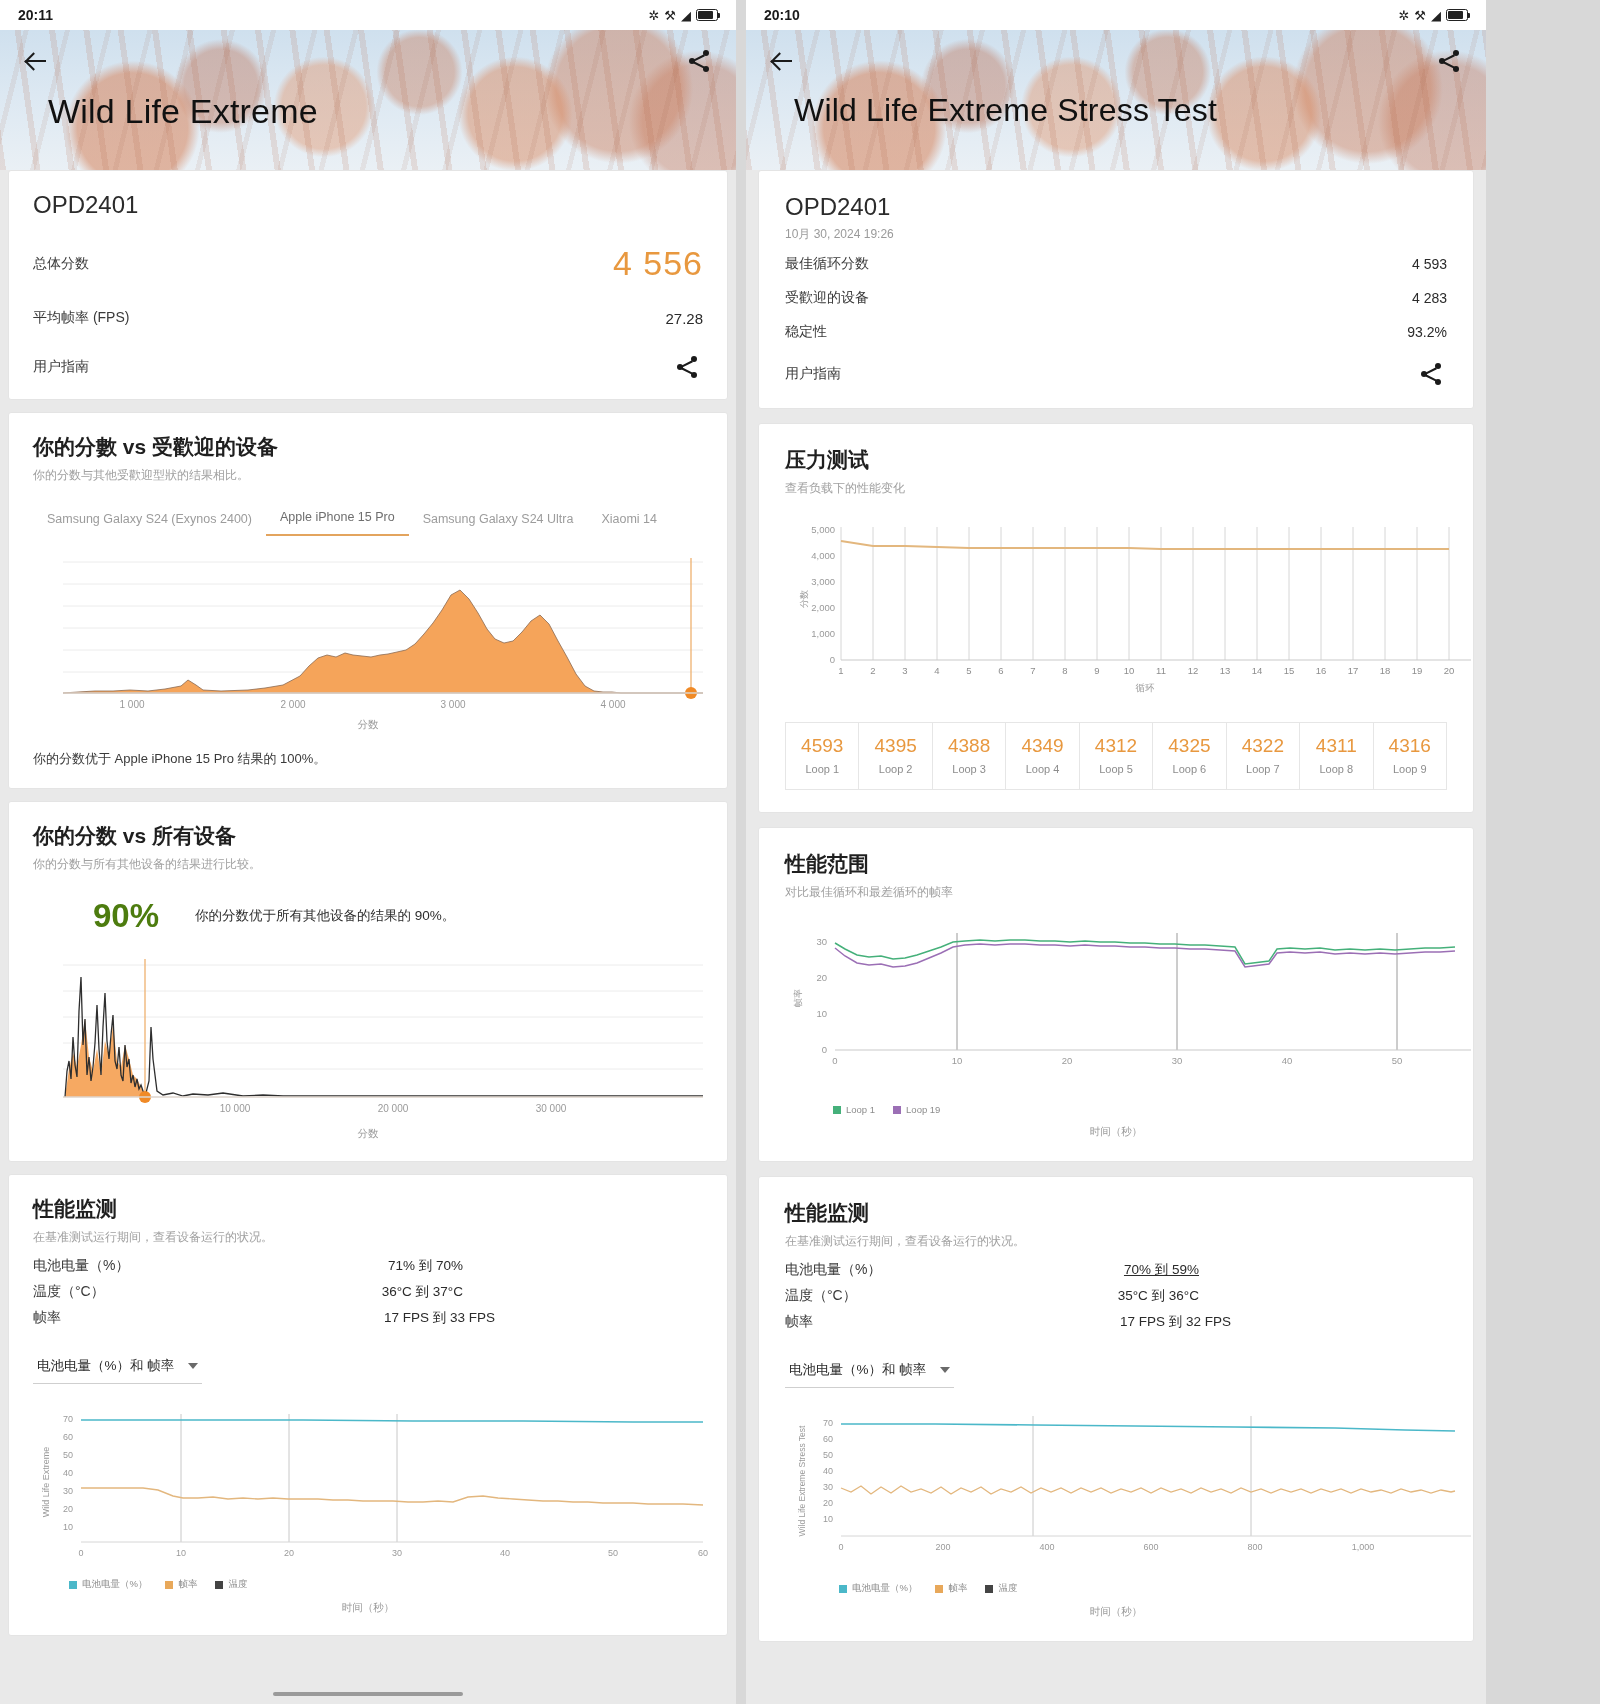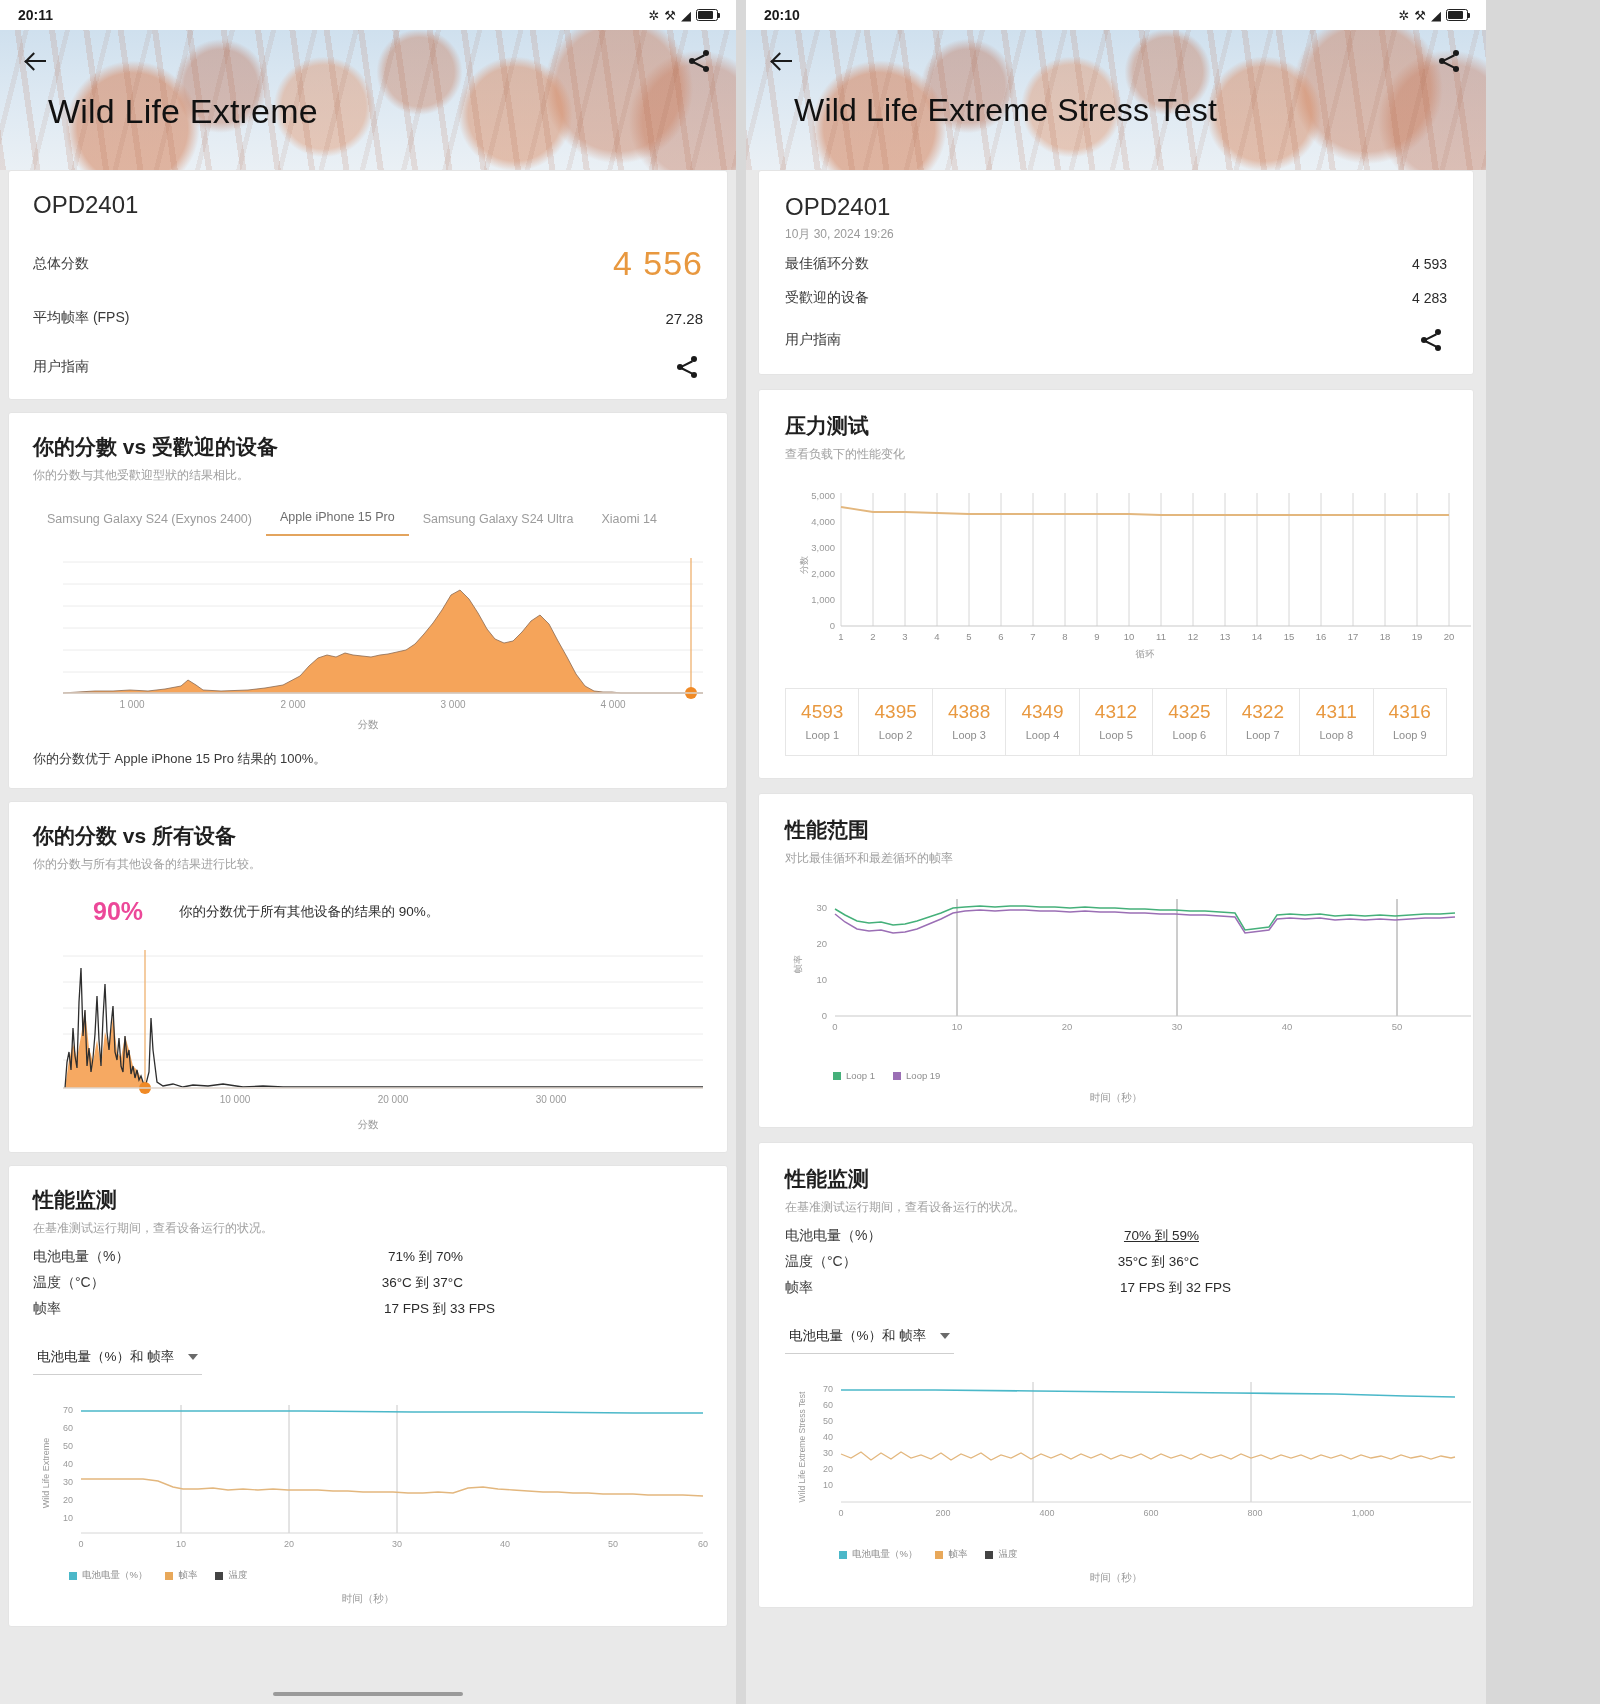--- a/index.html
+++ b/index.html
@@ -82,21 +82,21 @@
   
   .dev-tabs { display: flex; align-items: flex-end; gap: 0; margin-top: 26px; }
   .dev-tab { font-size: 12.5px; color: #9c9c9c; padding: 0 14px 10px; white-space: nowrap; cursor: pointer; }
   .dev-tab.active { color: #6e6e6e; border-bottom: 2.5px solid #e3a45e; }
 
   .chartbox { position: relative; margin-top: 14px; }
   .axis-cap { text-align: center; font-size: 10.5px; color: #9a9a9a; margin-top: 3px; }
   .note { font-size: 13px; color: #3a3a3a; margin-top: 18px; }
 
   .pct-row { display: flex; align-items: center; gap: 36px; margin: 24px 0 8px; padding-left: 60px; }
-  .pct { font-size: 25px; color: #ec4899; font-weight: bold; }
+  .pct { font-size: 33px; color: #4d7c0f; font-weight: bold; }
   .pct-txt { font-size: 13.5px; color: #2e2e2e; }
 
   
   .loops { display: flex; margin-top: 18px; }
   .loop { flex: 1; border: 1px solid #e6e6e6; border-right: none; padding: 12px 2px 14px; text-align: center; }
   .loop:last-child { border-right: 1px solid #e6e6e6; }
   .loop .sc { font-size: 19px; color: #e8983f; }
   .loop .lb { font-size: 11px; color: #8d8d8d; margin-top: 6px; }
 
   .legend { display: flex; gap: 18px; align-items: center; margin-top: 6px; padding-left: 36px; }
@@ -349,20 +349,24 @@
     <div class="card" style="padding-bottom:10px;">
       <div class="dev-name">OPD2401</div>
       <div class="dev-date">10月 30, 2024 19:26</div>
       <div class="kv" style="padding:12px 0 8px;">
         <span class="k">最佳循环分数</span>
         <span class="v" style="font-size:14px;">4 593</span>
       </div>
       <div class="kv" style="padding:8px 0;">
         <span class="k">受歡迎的设备</span>
         <span class="v" style="font-size:14px;">4 283</span>
+      </div>
+      <div class="kv" style="padding:8px 0;">
+        <span class="k">稳定性</span>
+        <span class="v" style="font-size:14px;">93.2%</span>
       </div>
       <div class="kv userguide" style="padding-top:14px;">
         <span class="k">用户指南</span>
         <span class="share-ico" style="margin-right:6px;">
             <b></b>
             <b></b>
             <b></b>
             <i></i>
             <i></i>
           </span>

